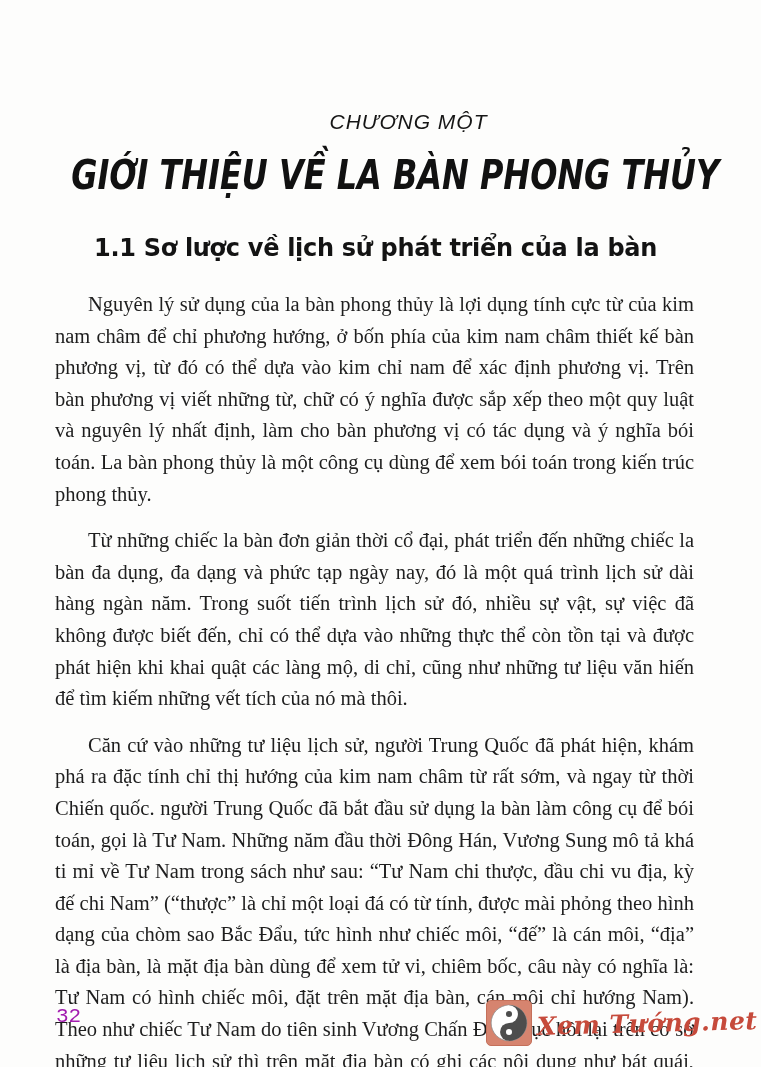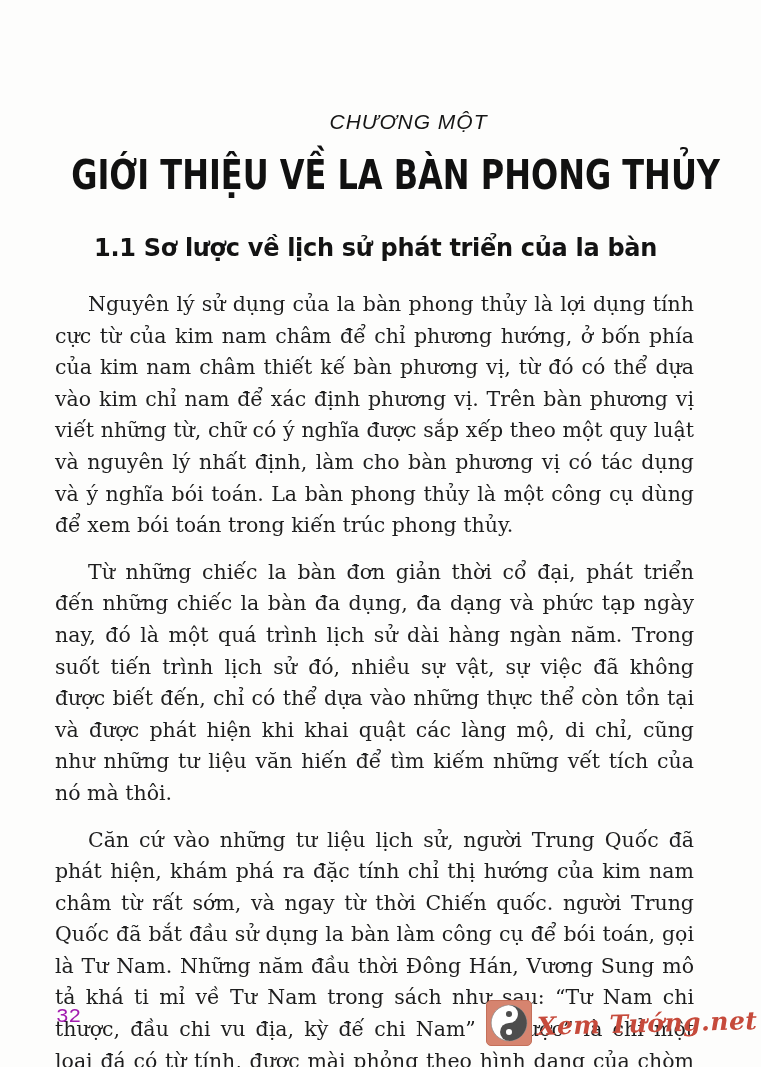--- a/index.html
+++ b/index.html
@@ -28,20 +28,21 @@
     letter-spacing: 1px;
     color: #161616;
     padding-left: 28px;
   }
   .book-title {
     position: absolute;
     top: 152px;
     left: 0;
     width: 100%;
     text-align: left;
+    font-style: italic;
   }
   .book-title .title-inner {
     display: inline-block;
     font-family: "DejaVu Sans", "Liberation Sans", sans-serif;
     font-weight: 700;
     font-size: 39px;
     letter-spacing: 0px;
     transform: scale(0.82, 1.04);
     transform-origin: center;
     color: #111111;
@@ -65,20 +66,21 @@
     width: 655px;
     font-family: "DejaVu Serif", serif;
     font-size: 20.5px;
     line-height: 31.6px;
     text-align: justify;
     color: #1e1e1e;
   }
   .body-text p {
     margin: 0 16px 15px 0;
     text-indent: 33px;
+    font-family: Liberation Serif, serif;
   }
   .page-number {
     position: absolute;
     top: 1005px;
     left: 56px;
     font-family: Liberation Mono, monospace;
     font-size: 21px;
     color: #a21caf;
   }
   .watermark {

